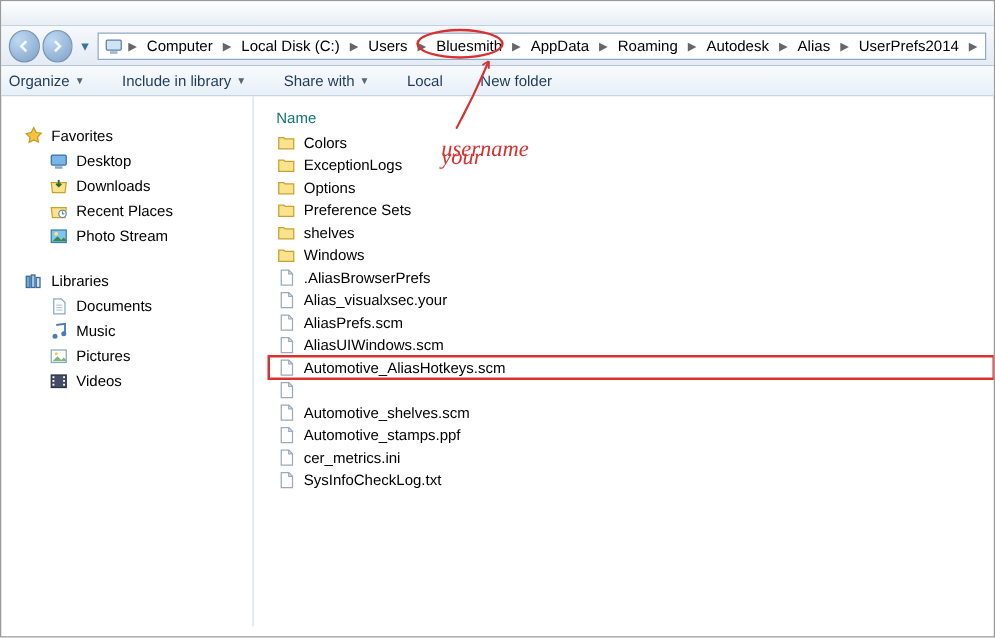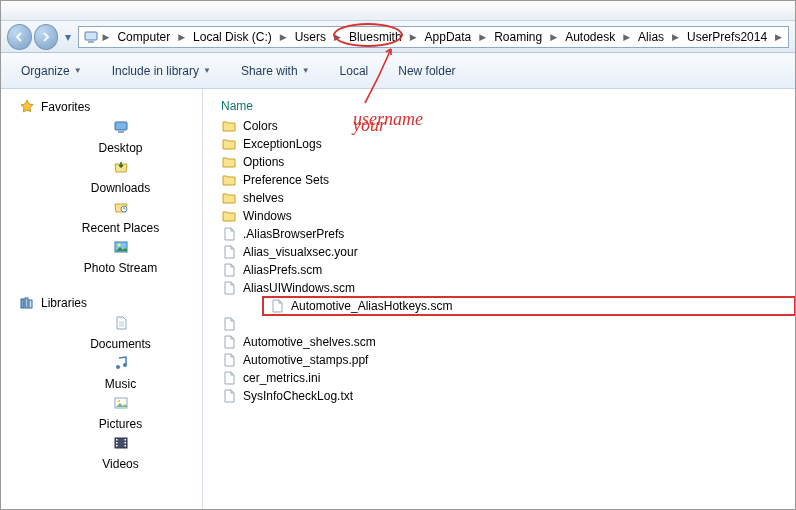--- a/index.html
+++ b/index.html
@@ -9,35 +9,35 @@
   
   .addrbar { height: 32px; background: linear-gradient(#f6f9fc,#e3ebf4); border-bottom: 1px solid #b6c5d6; display: flex; align-items: center; padding: 0 6px; gap: 2px; }
   .navbtn { width: 26px; height: 26px; border-radius: 50%; background: radial-gradient(circle at 30% 30%,#9cc8f0,#3d6fa8); display: inline-flex; align-items: center; justify-content: center; color: #d8e9f8; font-size: 14px; border: 1px solid #2d5a8a; }
   .navbtn.disabled { opacity: 0.6; }
   .dropbtn { width: 16px; text-align: center; color: #3d6fa8; }
   .addrbox { flex: 1; height: 22px; background: #fff; border: 1px solid #8fa8c4; display: flex; align-items: center; padding: 0 4px; gap: 2px; }
   .computer-icon { width: 16px; height: 14px; }
   .crumb { padding: 2px 4px; white-space: nowrap; cursor: default; }
   .crumb-sep { color: #666; font-size: 9px; padding: 0 2px; }
   
-  .toolbar { height: 36px; background: linear-gradient(#f8fbfd,#e7eff8); border-bottom: 1px solid #c8d4e2; display: flex; align-items: center; padding: 0 16px; gap: 22px; }
+  .toolbar { height: 24px; background: linear-gradient(#f8fbfd,#e7eff8); border-bottom: 1px solid #c8d4e2; display: flex; align-items: center; padding: 0 2px; gap: 22px; }
   .toolbtn { color: #1e395b; padding: 4px 4px; display: inline-flex; align-items: center; gap: 4px; }
   .toolbtn .caret { font-size: 8px; color: #567; }
   
   .content { display: flex; height: calc(100% - 84px); }
   .navpane { width: 202px; border-right: 1px solid #d6dee8; padding: 8px 0; overflow-y: auto; }
-  .navgroup { margin-bottom: 16px; }
+  .navgroup { margin-bottom: 16px; margin-top: 14px; }
   .navhead { display: flex; align-items: center; gap: 6px; padding: 2px 0 2px 18px; }
-  .navitem { display: flex; align-items: center; gap: 6px; padding: 2px 0 2px 38px; flex-direction: column; }
+  .navitem { display: flex; align-items: center; gap: 6px; padding: 2px 0 2px 38px; }
   .navpane .ico { width: 16px; height: 16px; display: inline-flex; align-items: center; justify-content: center; }
   
   .filepane { flex: 1; padding: 6px 0 6px 12px; position: relative; }
   .colhead { color: #0f766e; padding: 4px 6px; font-weight: normal; }
   .filerow { display: flex; align-items: center; gap: 6px; padding: 1px 6px; height: 18px; }
-  .filerow.highlighted { outline: 2px solid #d93030; outline-offset: -1px; background: #fff; margin-left: 48px; }
+  .filerow.highlighted { outline: 2px solid #d93030; outline-offset: -1px; background: #fff; }
   .file-ico { width: 16px; height: 16px; display: inline-flex; align-items: center; justify-content: center; }
   
   
   svg { display: block; }
   
   
   .ann-circle { position: absolute; border: 2px solid #d93030; border-radius: 50%; pointer-events: none; }
   .ann-text { position: absolute; color: #d93030; font-family: 'Comic Sans MS','Segoe Script',cursive; font-size: 18px; font-style: italic; pointer-events: none; }
   .ann-line { position: absolute; pointer-events: none; }
 </style>

